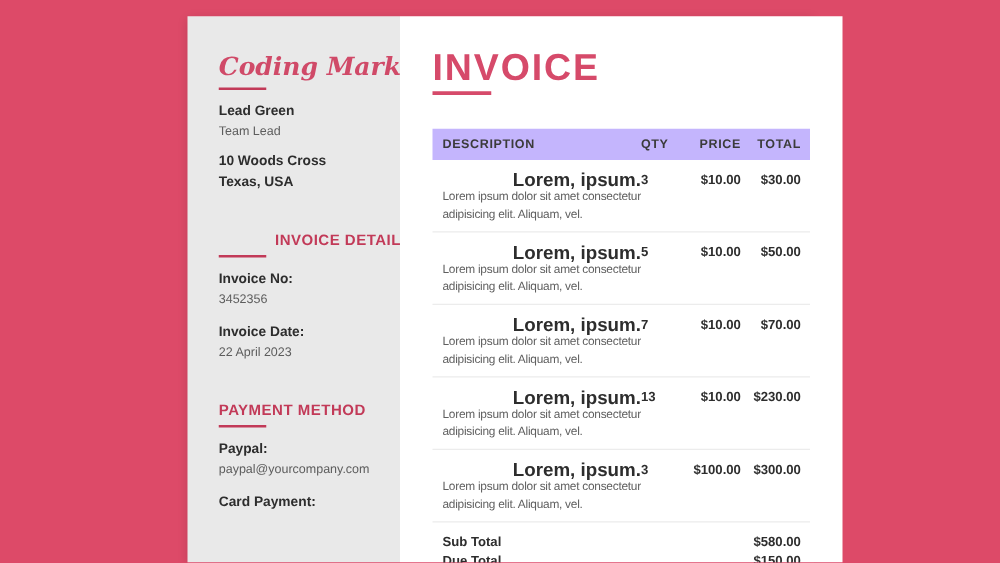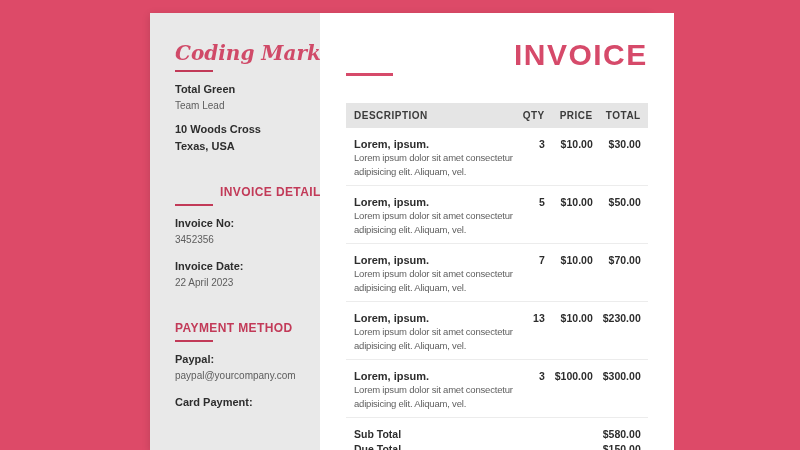--- a/index.html
+++ b/index.html
@@ -81,56 +81,56 @@
     box-sizing: border-box;
     padding: 0 26px;
   }
   .title {
     margin: 26px 0 0 0;
     font-size: 30px;
     font-weight: bold;
     letter-spacing: 1.5px;
     color: #d64a6a;
     line-height: 32px;
-    text-align: right;
   }
   .title-rule {
     width: 47px;
     height: 3px;
     background: #d64a6a;
     margin-top: 2px;
   }
   .table {
     margin-top: 27px;
   }
   .thead, .row-grid {
     display: grid;
     grid-template-columns: 1fr 32px 48px 48px;
     box-sizing: border-box;
   }
   .thead {
-    background: #e5e5e5;
+    background: #c4b5fd;
     padding: 7px 7px 7px 8px;
     font-size: 10px;
     font-weight: bold;
     letter-spacing: .5px;
     color: #3b3b3b;
   }
-  .col-qty   { text-align: right; }
+  .col-qty   { }
   .col-price { text-align: right; }
   .col-total { text-align: right; }
   .trow {
     padding: 10px 7px 6px 8px;
     border-bottom: 1px solid #ececec;
   }
   .item-title {
-    font-size: 11px;
+    font-size: 15px;
     font-weight: bold;
     color: #2d2d2d;
     line-height: 13px;
+    text-align: right;
   }
   .item-desc {
     font-size: 9.5px;
     letter-spacing: -.2px;
     color: #5f5f5f;
     line-height: 14px;
     white-space: nowrap;
   }
   .num {
     font-size: 10.5px;
@@ -154,21 +154,21 @@
 </head>
 <body>
 
 <div class="page">
   <div class="card">
 
     <div class="sidebar">
       <div class="brand">Coding Market</div>
 
       <div class="side-rule"></div>
-      <div class="side-bold mt10">Total Green</div>
+      <div class="side-bold mt10">Lead Green</div>
       <div class="side-muted mt3">Team Lead</div>
       <div class="side-bold mt10">10 Woods Cross</div>
       <div class="side-bold mt3">Texas, USA</div>
 
       <div class="side-heading h-details">INVOICE DETAILS</div>
       <div class="side-rule"></div>
       <div class="side-bold mt10">Invoice No:</div>
       <div class="side-muted mt3">3452356</div>
       <div class="side-bold mt14">Invoice Date:</div>
       <div class="side-muted mt3">22 April 2023</div>

